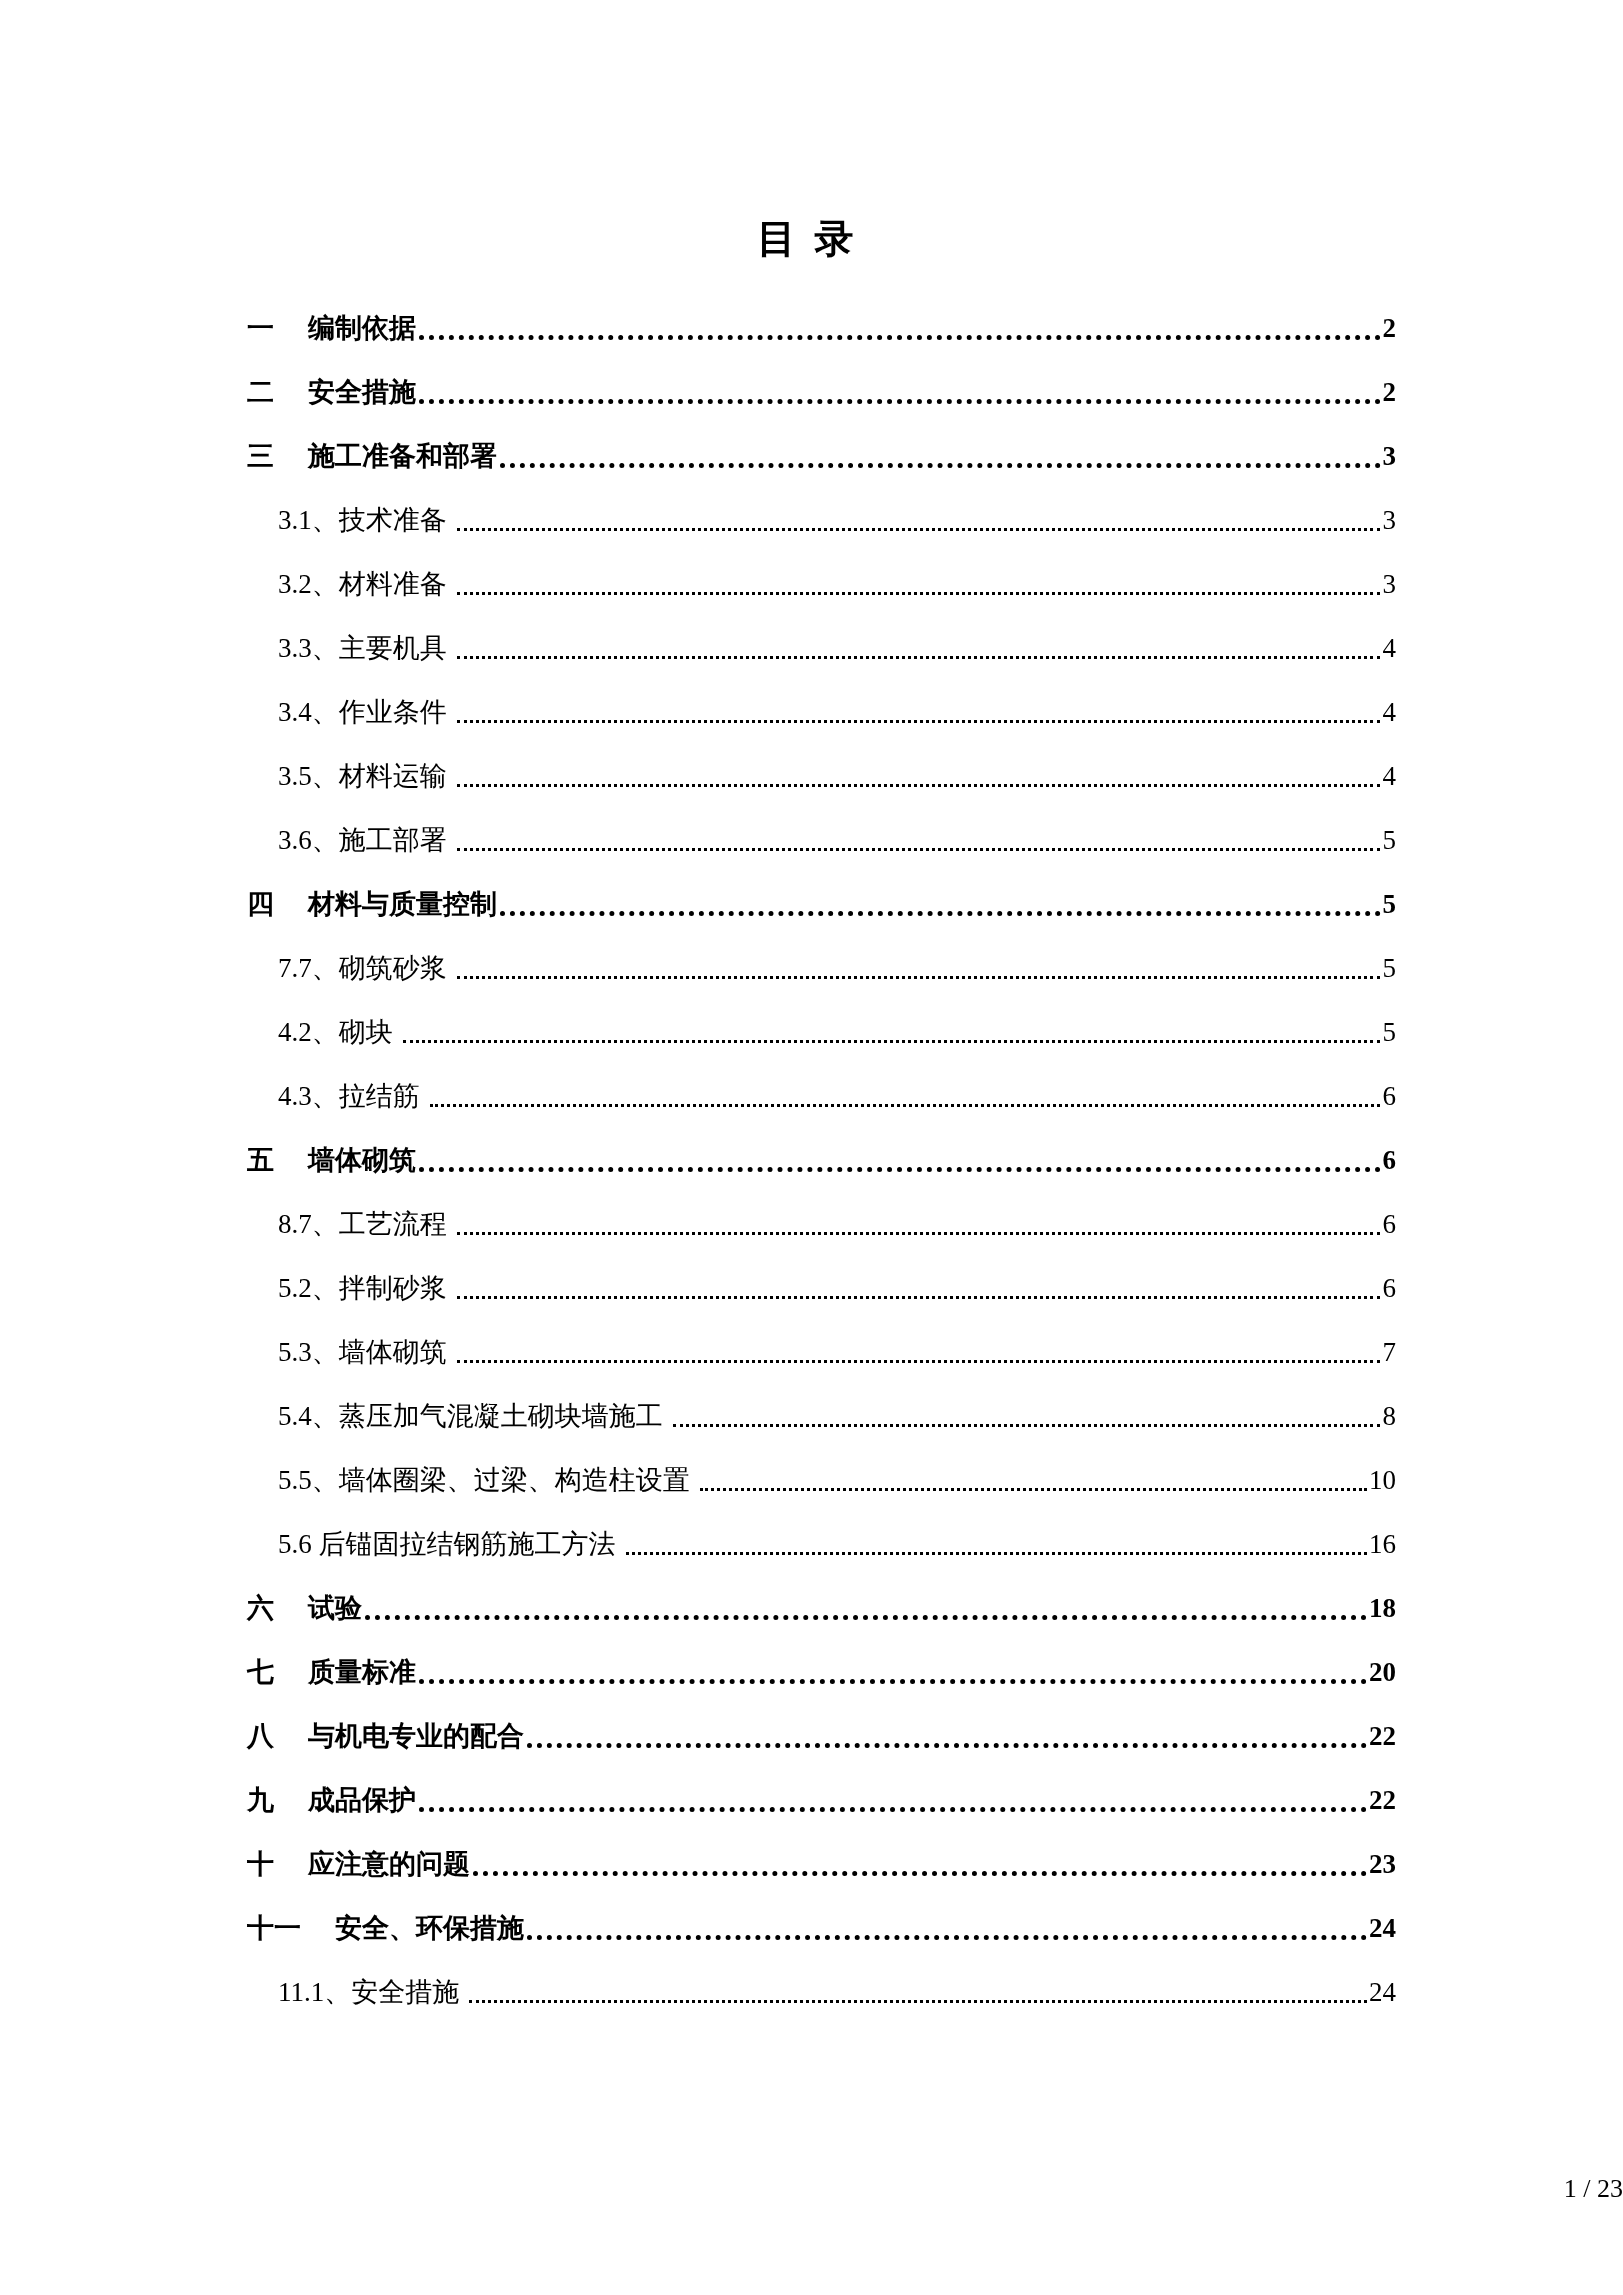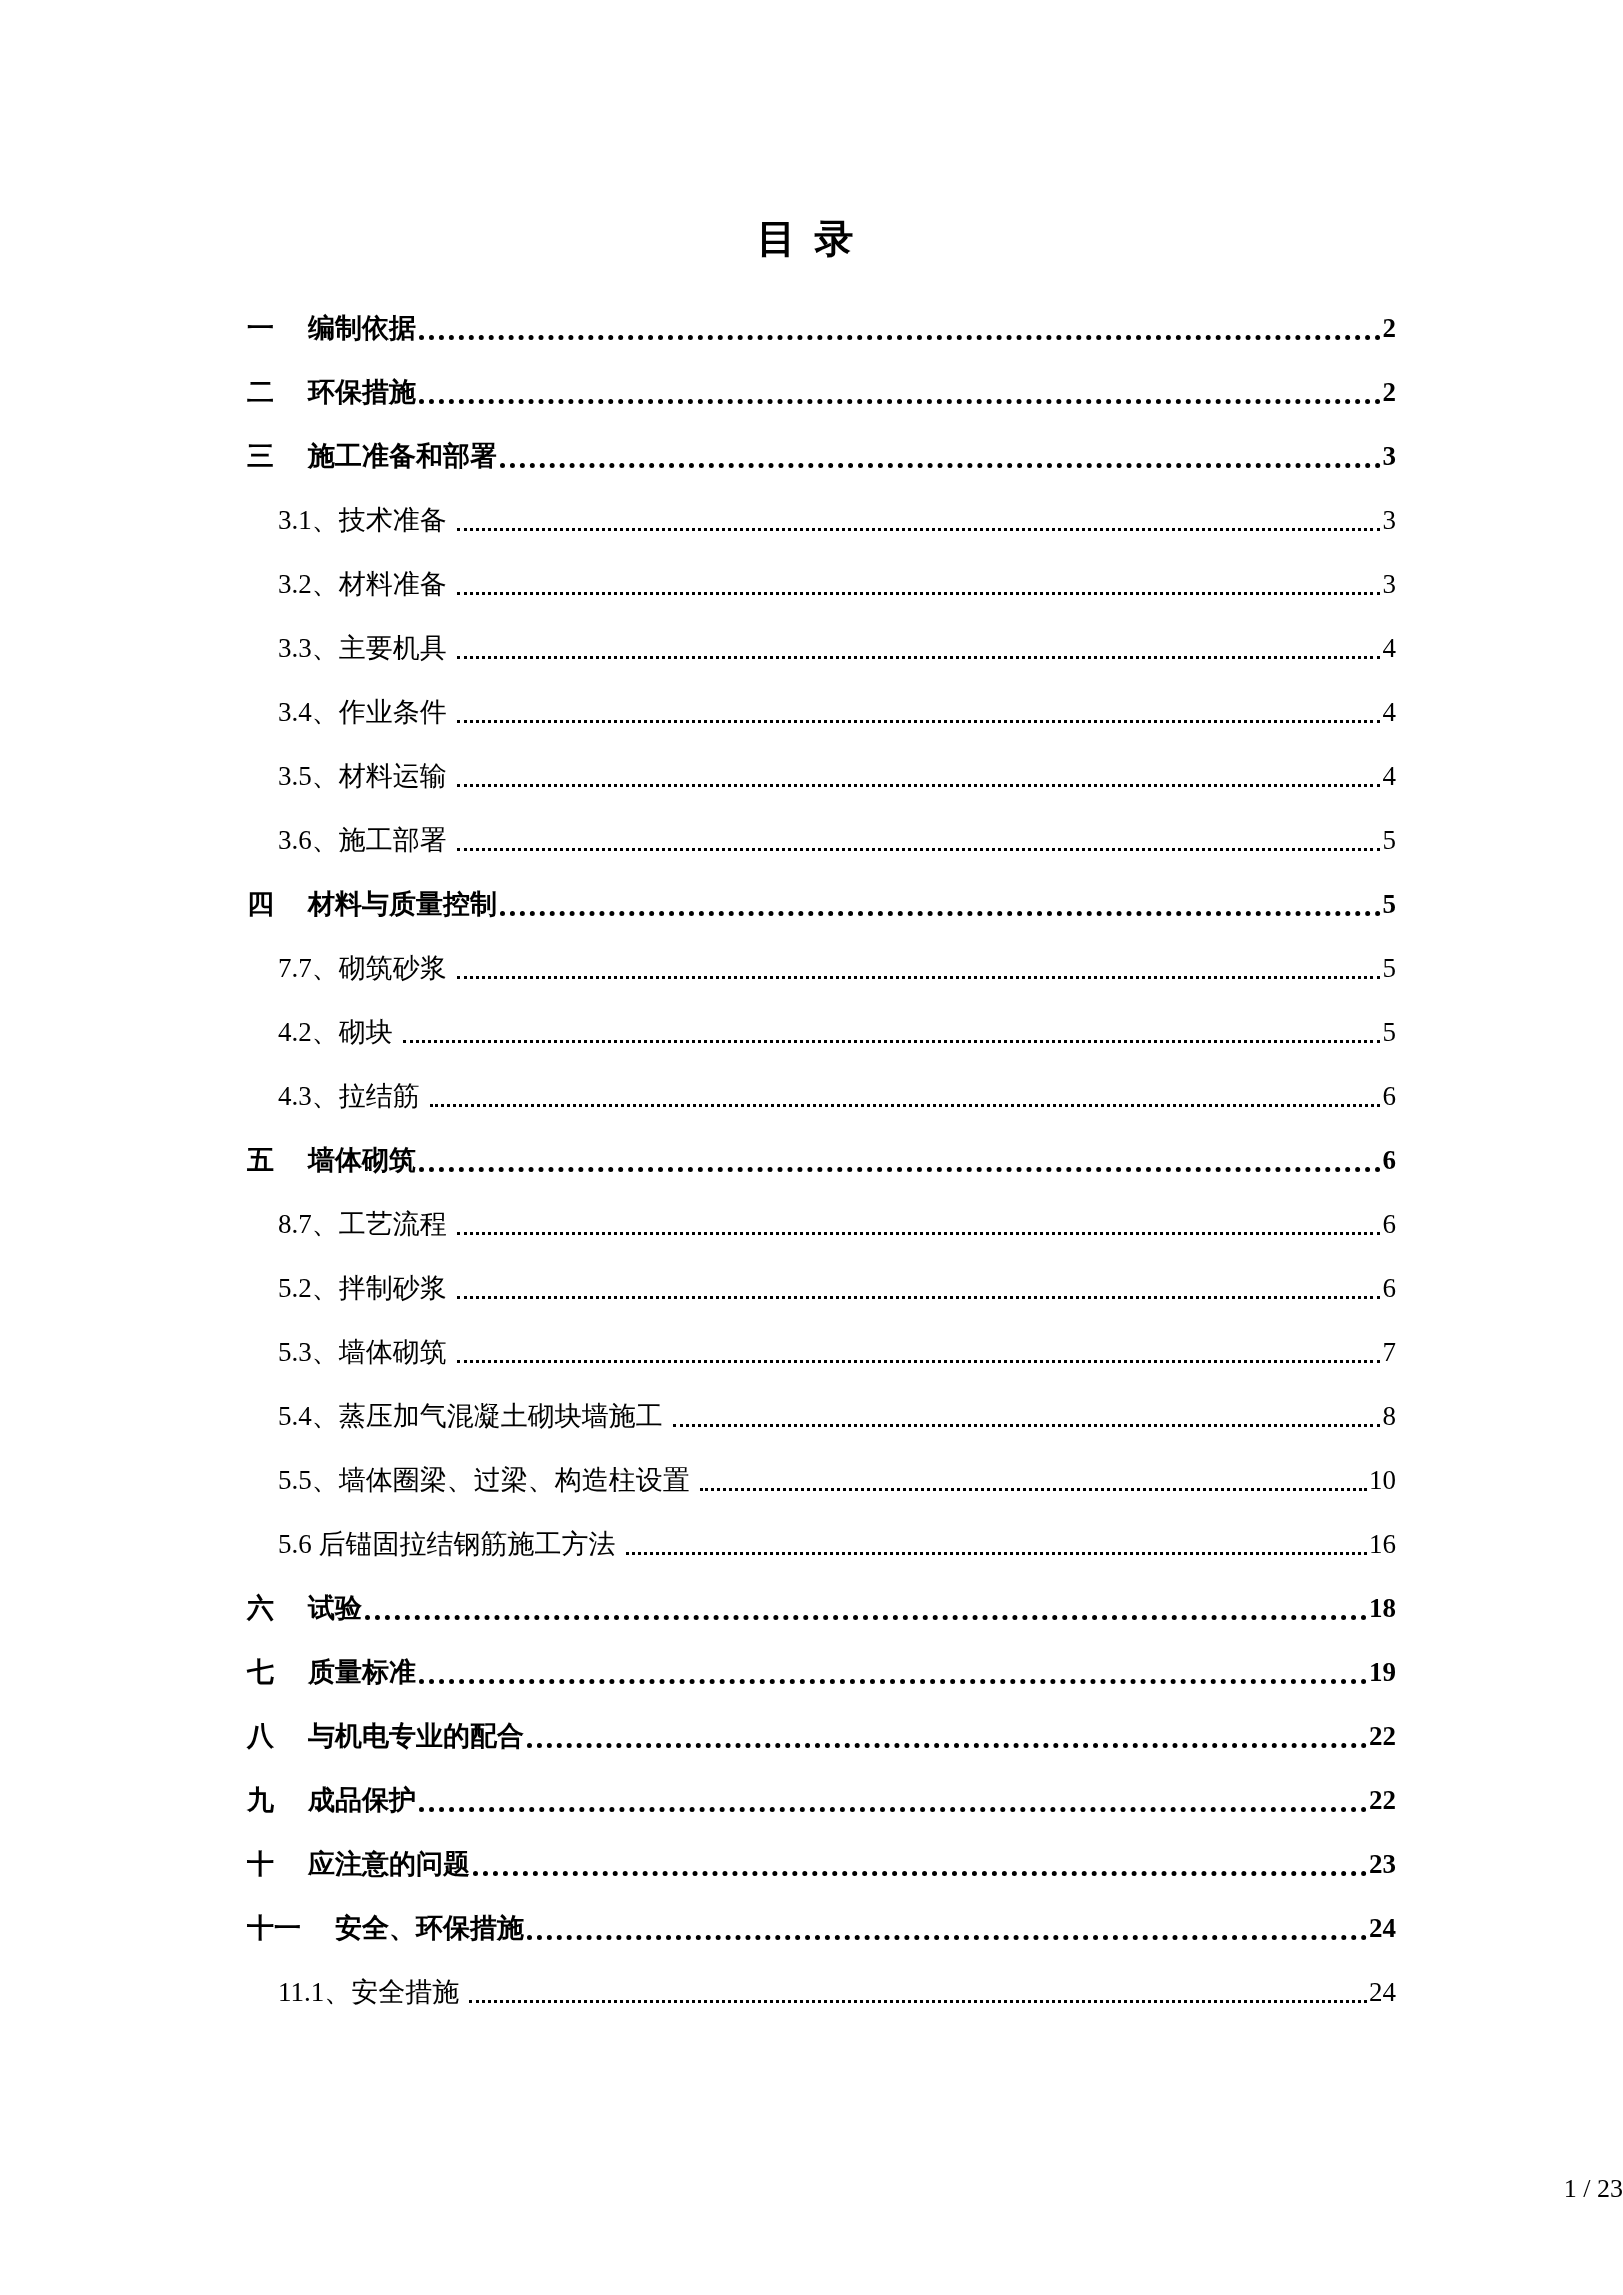--- a/index.html
+++ b/index.html
@@ -80,21 +80,21 @@
 
   <div class="toc">
       <div class="row l1">
         <span class="num1">一</span>
         <span class="label">编制依据</span>
         <span class="leader"></span>
         <span class="pnum">2</span>
       </div>
       <div class="row l1">
         <span class="num1">二</span>
-        <span class="label">环保措施</span>
+        <span class="label">安全措施</span>
         <span class="leader"></span>
         <span class="pnum">2</span>
       </div>
       <div class="row l1">
         <span class="num1">三</span>
         <span class="label">施工准备和部署</span>
         <span class="leader"></span>
         <span class="pnum">3</span>
       </div>
       <div class="row l2">
@@ -187,21 +187,21 @@
       <div class="row l1">
         <span class="num1">六</span>
         <span class="label">试验</span>
         <span class="leader"></span>
         <span class="pnum">18</span>
       </div>
       <div class="row l1">
         <span class="num1">七</span>
         <span class="label">质量标准</span>
         <span class="leader"></span>
-        <span class="pnum">19</span>
+        <span class="pnum">20</span>
       </div>
       <div class="row l1">
         <span class="num1">八</span>
         <span class="label">与机电专业的配合</span>
         <span class="leader"></span>
         <span class="pnum">22</span>
       </div>
       <div class="row l1">
         <span class="num1">九</span>
         <span class="label">成品保护</span>

